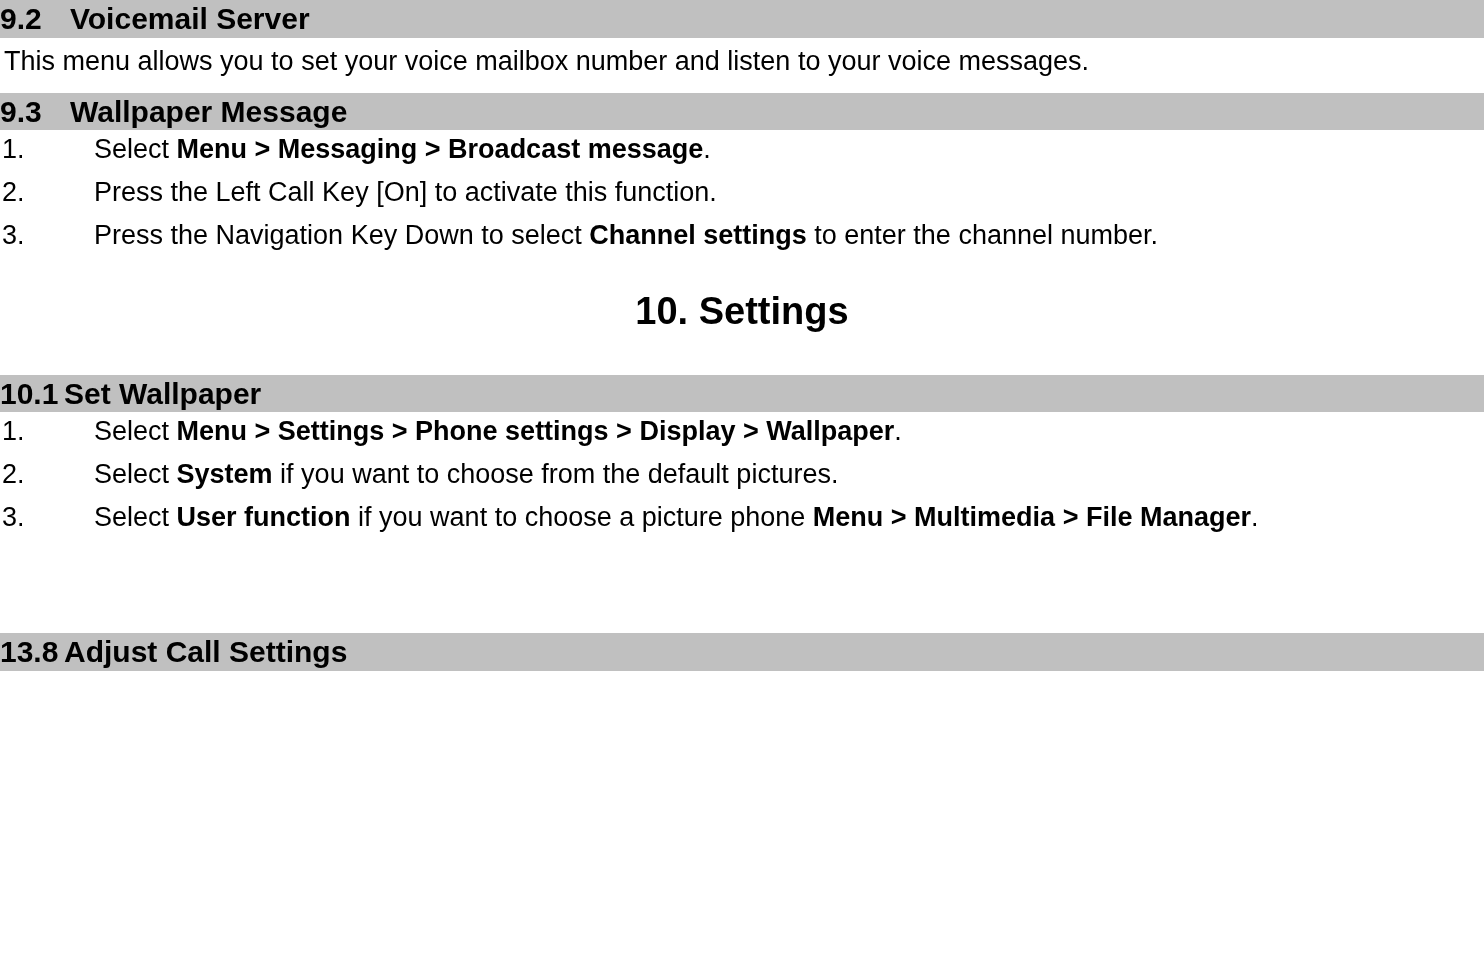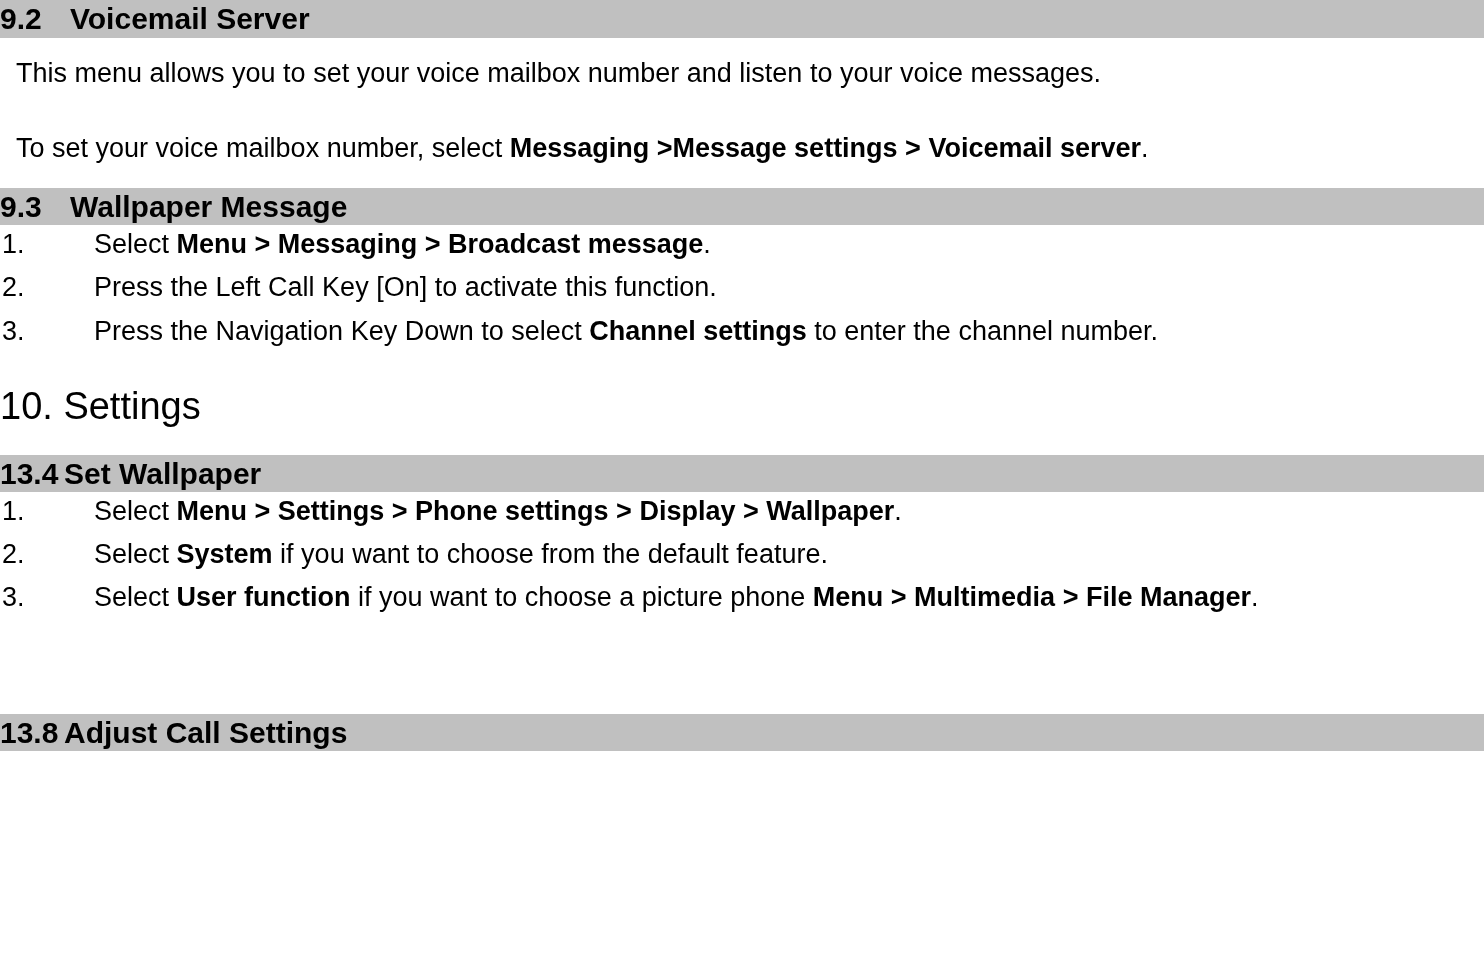--- a/index.html
+++ b/index.html
@@ -22,66 +22,63 @@
     padding: 0;
     margin: 0;
   }
   .section-heading .num {
     display: inline-block;
     min-width: 70px;
   }
   .body-text {
     font-size: 27px;
     line-height: 1.45;
-    margin: 16px;
+    margin: 4px;
     padding: 0;
   }
   .bold { font-weight: bold; }
   .list {
     margin: 0;
     padding: 0;
   }
   .list-item {
     display: flex;
     font-size: 27px;
     line-height: 1.45;
   }
   .list-item .marker {
     flex: 0 0 92px;
     padding-left: 2px;
   }
   .list-item .content {
     flex: 1;
   }
   .h1-center {
-    text-align: left;
-    font-weight: normal;
+    text-align: center;
+    font-weight: bold;
     font-size: 38px;
-    margin: 34px 0 27px 0;
+    margin: 34px 0 42px 0;
   }
   .small-gap {
     height: 4px;
   }
   .big-gap {
     height: 48px;
   }
 </style>
 </head>
 <body>
 
 <div class="page">
 
   <div class="section-heading">
     <span class="num">9.2</span><span>Voicemail Server</span>
   </div>
   <p class="body-text">This menu allows you to set your voice mailbox number and listen to your voice messages.</p>
   <div class="small-gap"></div>
-  <p class="body-text">
-    <span>To set your voice mailbox number, select </span><span class="bold">Messaging &gt;Message settings &gt; Voicemail server</span><span>.</span>
-  </p>
   <div class="small-gap"></div>
 
   <div class="section-heading">
     <span class="num">9.3</span><span>Wallpaper Message</span>
   </div>
 
   <div class="list">
     <div class="list-item">
       <div class="marker">1.</div>
       <div class="content">
@@ -101,35 +98,35 @@
       <div class="content">
         <span>Press the Navigation Key Down to select </span><span class="bold">Channel settings</span><span> to enter the channel number.</span>
       </div>
     </div>
   </div>
 
   <div class="h1-center">10. Settings</div>
 
 
   <div class="section-heading">
-    <span class="num" style="min-width:64px;">13.4</span><span>Set Wallpaper</span>
+    <span class="num" style="min-width:64px;">10.1</span><span>Set Wallpaper</span>
   </div>
 
   <div class="list">
     <div class="list-item">
       <div class="marker">1.</div>
       <div class="content">
         <span>Select </span><span class="bold">Menu &gt; Settings &gt; Phone settings &gt; Display &gt; Wallpaper</span><span>.</span>
       </div>
     </div>
     <div class="small-gap"></div>
     <div class="list-item">
       <div class="marker">2.</div>
       <div class="content">
-        <span>Select </span><span class="bold">System</span><span> if you want to choose from the default feature.</span>
+        <span>Select </span><span class="bold">System</span><span> if you want to choose from the default pictures.</span>
       </div>
     </div>
     <div class="small-gap"></div>
     <div class="list-item">
       <div class="marker">3.</div>
       <div class="content">
         <span>Select </span><span class="bold">User function</span><span> if you want to choose a picture phone </span><span class="bold">Menu &gt; Multimedia &gt; File Manager</span><span>.</span>
       </div>
     </div>
   </div>

